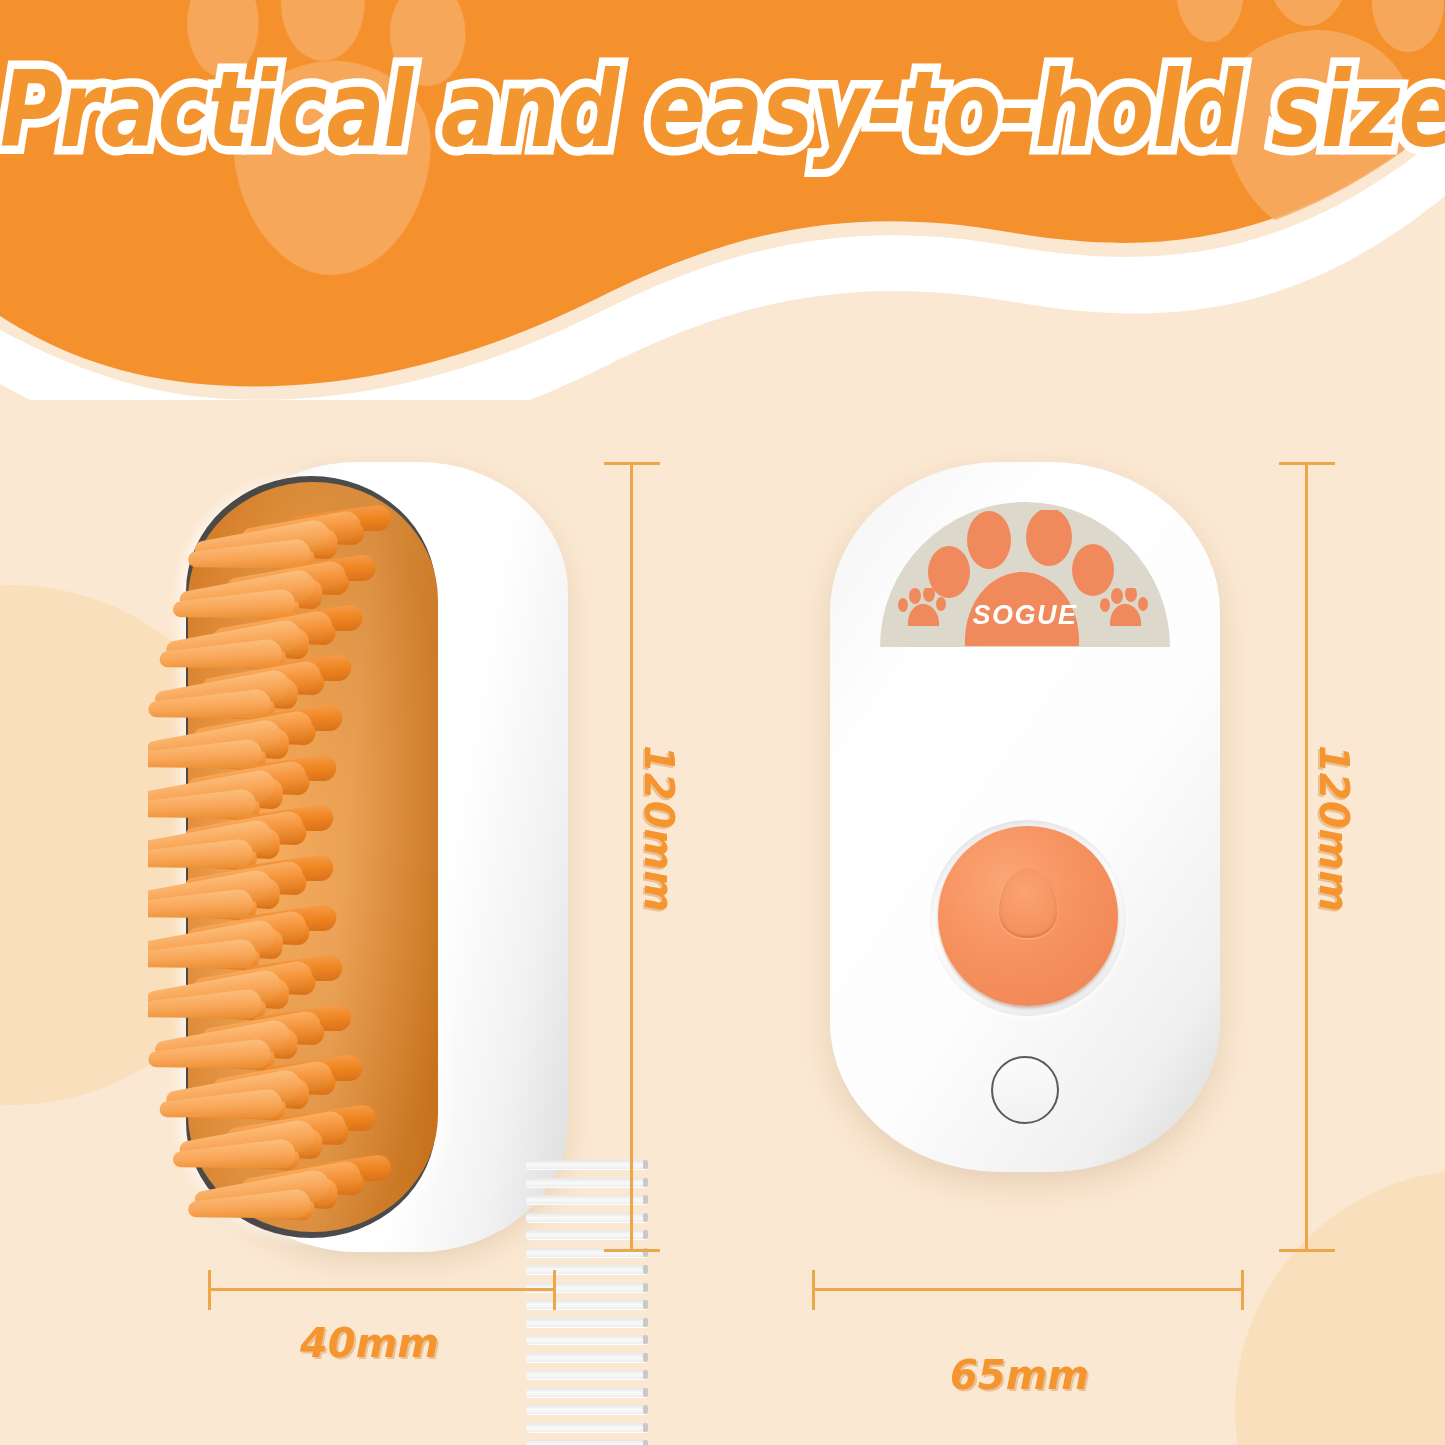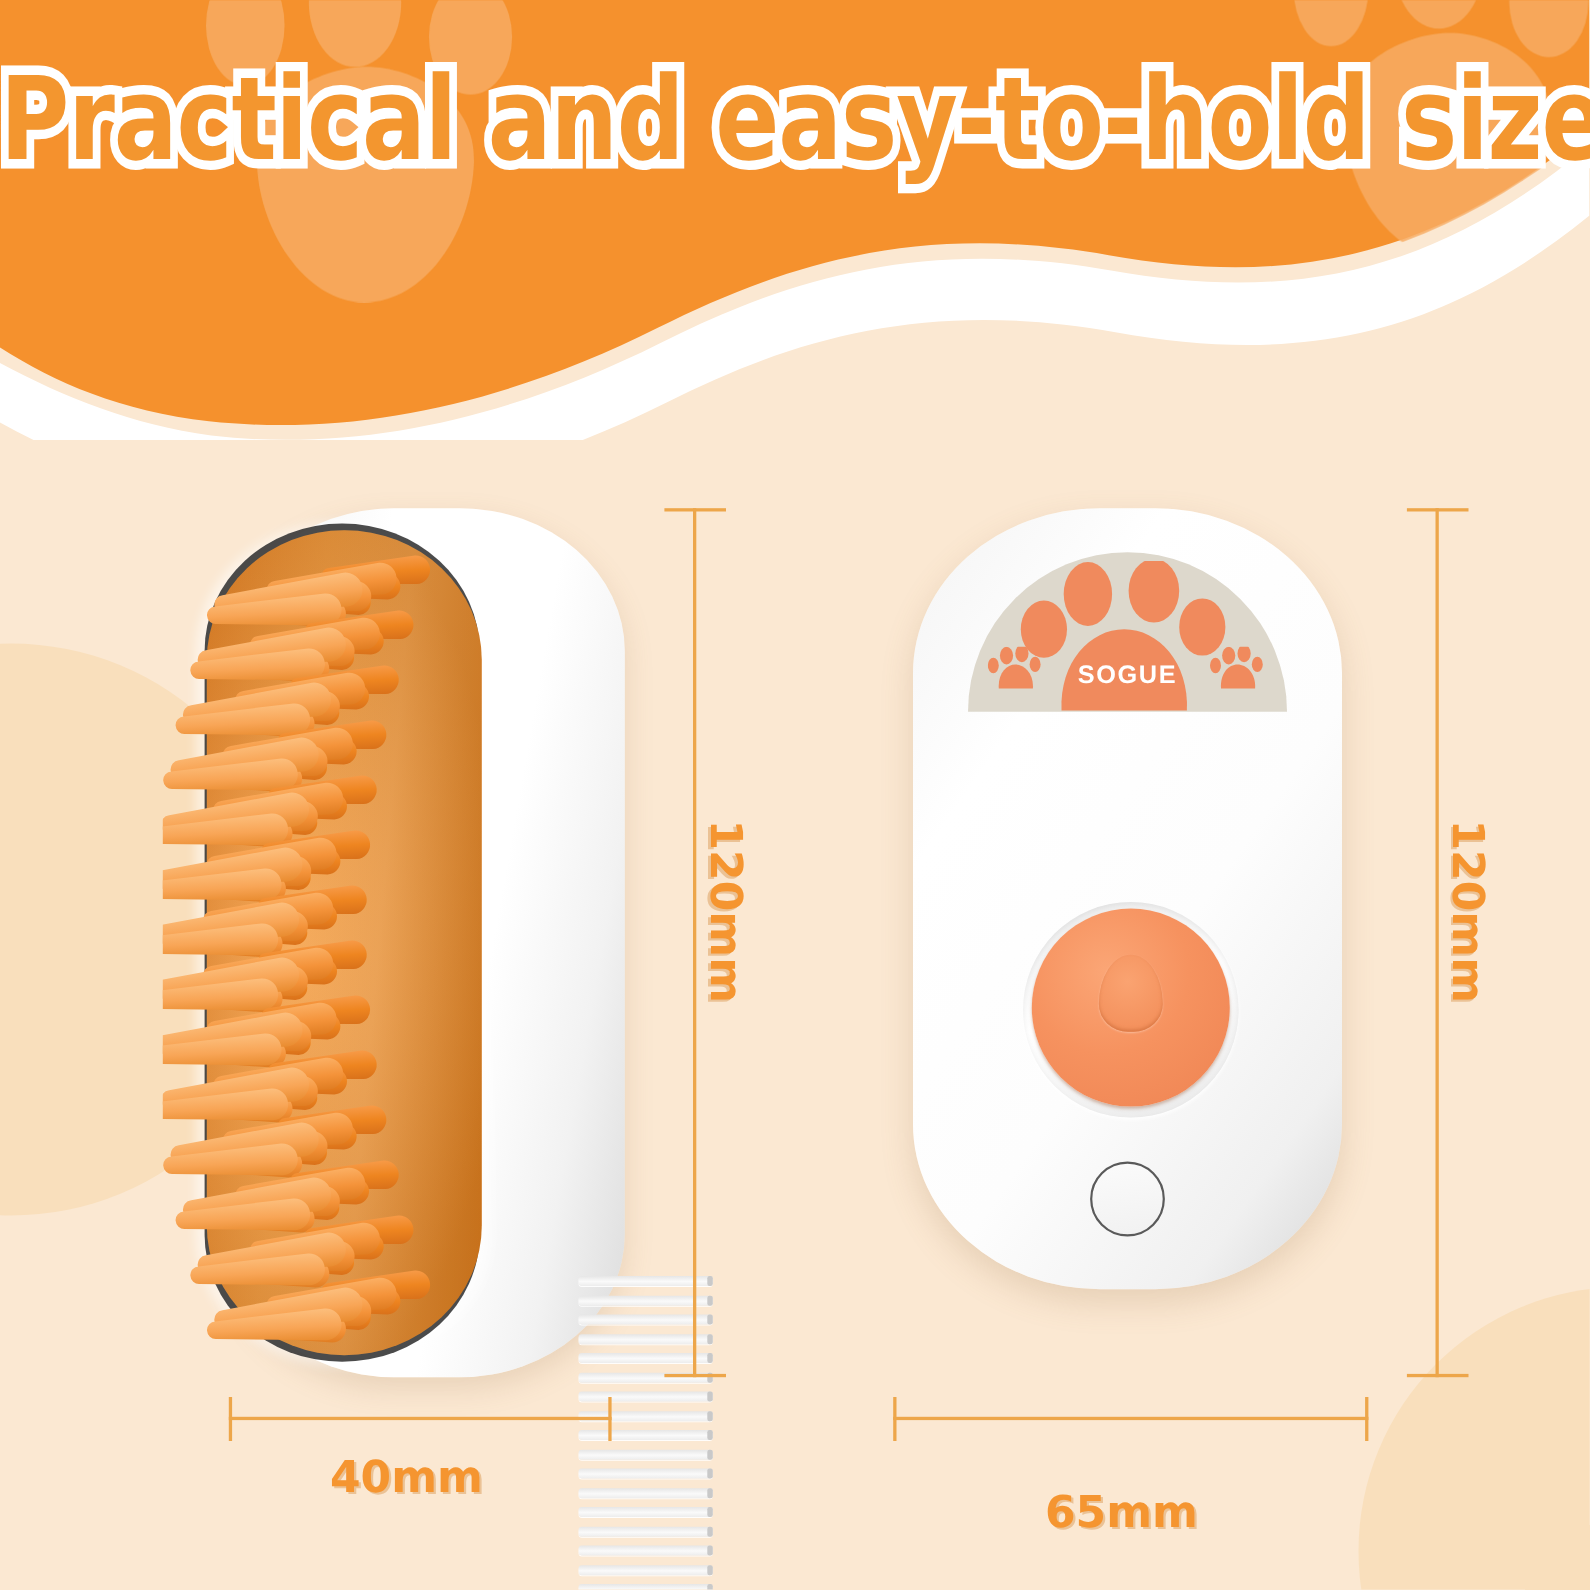--- a/index.html
+++ b/index.html
@@ -3,21 +3,21 @@
 <meta charset="utf-8">
 <style>
   html,body{margin:0;padding:0;}
   body{
     width:1445px;height:1445px;
     background:#FBE8D2;
     font-family:"Liberation Sans", sans-serif;
     overflow:hidden;
     position:relative;
   }
-  #stage{position:absolute;left:0;top:0;width:1445px;height:1445px;overflow:hidden;}
+  #stage{position:absolute;left:0;top:0;width:1445px;height:1445px;overflow:hidden;font-style:italic;}
 
   
   .bg-blob{position:absolute;border-radius:50%;background:#F9DFBC;}
   .blob-left{left:-250px;top:585px;width:520px;height:520px;}
   .blob-right{left:1235px;top:1170px;width:480px;height:480px;}
 
   
   .header-wrap{position:absolute;left:0;top:0;width:1445px;height:400px;}
   .header-svg{position:absolute;left:0;top:0;}
   .title{
@@ -115,21 +115,21 @@
     background:#DDD8CC;
     border-radius:145px 145px 0 0;
     overflow:hidden;
   }
   .paw-main{position:absolute;left:50%;top:8px;transform:translateX(-50%);}
   .paw-side{position:absolute;top:86px;}
   .paw-side.l{left:18px;}
   .paw-side.r{right:18px;}
   .sogue-text{
     position:absolute;left:0;top:98px;width:290px;text-align:center;
-    color:#FFFFFF;font-weight:bold;font-size:23px;letter-spacing:1.5px;
+    color:#FFFFFF;font-weight:bold;font-size:27px;letter-spacing:1.5px;
     font-family:"Liberation Sans", sans-serif;
   }
   .btn-well{
     position:absolute;left:100px;top:358px;width:196px;height:196px;
     border-radius:50%;
     background:linear-gradient(160deg,#ededed,#ffffff 45%,#e7e7e7);
     box-shadow:inset 0 3px 6px rgba(0,0,0,.07), 0 2px 4px rgba(255,255,255,.9);
   }
   .btn-main{
     position:absolute;left:8px;top:6px;width:180px;height:180px;

